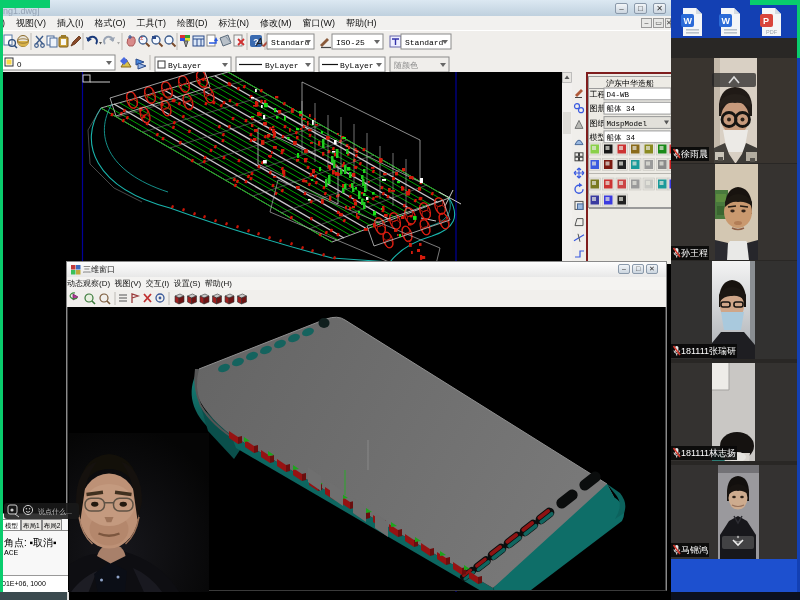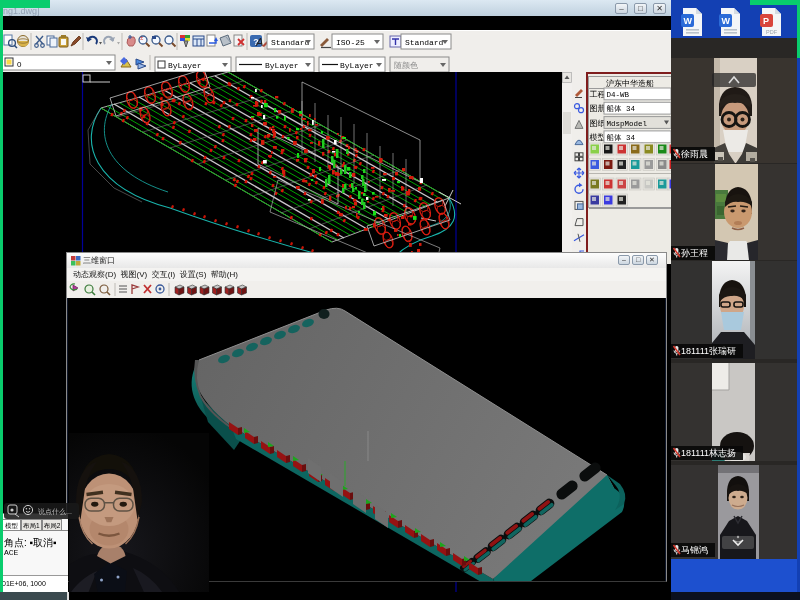--- a/index.html
+++ b/index.html
@@ -13,52 +13,57 @@
 .mdibtn{position:absolute;top:2px;width:11px;height:10px;background:#e8e8e6;border:1px solid #999;font-size:7px;line-height:8px;text-align:center;color:#444}
 #tb1{left:0;top:30px;width:671px;height:23px;background:#f0eeeb;border-bottom:1px solid #d8d6d2}
 #tb2{left:0;top:53px;width:671px;height:19px;background:#f0eeeb;border-bottom:1px solid #c8c6c2}
 
 #canvas{left:2px;top:72px;width:560px;height:520px;background:#000}
 
 #rstrip{left:562px;top:72px;width:24px;height:190px;background:#f0eeeb}
 #rpanel{left:586px;top:72px;width:85px;height:190px;background:#edebe5;border:2px solid #7f1d1d;font-size:8px}
 #rpanelbot{left:586px;top:262px;width:85px;height:330px;background:#000}
 
-#w3d{left:66px;top:252px;width:601px;height:330px;background:#0f172a;border:1px solid #8a8a8a;border-bottom-color:#3a3a3a}
+#w3d{left:66px;top:261px;width:601px;height:330px;background:#404040;border:1px solid #8a8a8a;border-bottom-color:#3a3a3a}
 #w3dtitle{left:0;top:0;width:599px;height:15px;background:linear-gradient(#fdfdfd,#e8e8e8);font-size:8px;color:#222;line-height:15px}
 #w3dmenu{left:0;top:15px;width:599px;height:13px;background:#f4f3f1;font-size:8px;line-height:13px;color:#111;white-space:nowrap}
 #w3dtb{left:0;top:28px;width:599px;height:17px;background:#f1efec;border-bottom:1px solid #ccc}
 #w3dcanvas{left:1px;top:45px;width:597px;height:283px;background:#000}
 
 #cmd{left:2px;top:513px;width:66px;height:79px;background:#f8f8f8;border-top:1px solid #888;font-size:8px;color:#000}
 #coordbar{left:0px;top:575px;width:68px;height:17px;background:#fff;border-top:1px solid #999;font-size:7px;line-height:16px;color:#000}
 #taskbar{left:0;top:592px;width:67px;height:8px;background:#3b4a4f}
 #taskline{left:67px;top:592px;width:2px;height:8px;background:#ddd}
 
 #webcam{left:69px;top:433px;width:140px;height:159px;background:#050505}
 
 #chat{left:4px;top:503px;width:75px;height:16px;background:rgba(25,25,25,0.88);border-radius:3px;color:#bbb;font-size:7px;line-height:16px}
 
 #desktop{left:671px;top:0;width:129px;height:38px;background:#1340b3}
 #sidebar{left:671px;top:38px;width:126px;height:554px;background:#292725}
 #speakbar{left:0;top:0;width:126px;height:19px;background:#333}
 .vid{position:absolute;left:0;width:126px;background:#363330;overflow:hidden}
-.tag{position:absolute;left:0;background:rgba(8,8,8,0.9);color:#fff;font-size:9px;line-height:14px;height:14px;white-space:nowrap;padding:0 7px 0 1px}
+.tag{position:absolute;left:0;background:rgba(8,8,8,0.9);color:#fff;font-size:9px;line-height:14px;height:14px;white-space:nowrap;padding:0 1px 0 1px}
 #bluebox{left:0;top:521px;width:126px;height:33px;background:#1d50cf}
 #sbbottom{left:671px;top:592px;width:129px;height:8px;background:#0b1020}
 
 .green{background:#09cd6d}
 </style></head><body>
 <div id="page">
 
   <div class="abs" id="titlebar">
       <span class="t">ng1.dwg]</span>
     <span class="wbtn" style="left:615px">–</span>
     <span class="wbtn" style="left:634px">□</span>
     <span class="wbtn" style="left:653px">✕</span>
+  </div>
+  <div class="abs" id="menubar"><span style="margin-left:2px">)</span><span>视图(V)</span><span>插入(I)</span><span>格式(O)</span><span>工具(T)</span><span>绘图(D)</span><span>标注(N)</span><span>修改(M)</span><span>窗口(W)</span><span>帮助(H)</span>
+    <span class="mdibtn" style="left:641px">–</span>
+    <span class="mdibtn" style="left:653px">▭</span>
+    <span class="mdibtn" style="left:665px;width:6px">✕</span>
   </div>
   <div class="abs" id="tb1">
       <svg width="671" height="23" style="position:absolute;left:0;top:0">
         <rect width="671" height="23" fill="#f0eeeb"></rect>
         <line x1="0" y1="0.5" x2="671" y2="0.5" stroke="#fff"></line>
         <rect x="4" y="5" width="8" height="10" fill="#fdfdfd" stroke="#5a7ba6" stroke-width="1"></rect>
         <circle cx="12" cy="13" r="3.4" fill="none" stroke="#2a4a7a" stroke-width="1.3"></circle>
         <line x1="14.5" y1="15.5" x2="17" y2="18" stroke="#2a4a7a" stroke-width="1.5"></line>
         <circle cx="23" cy="11" r="5.5" fill="#e8e4da" stroke="#8a6a2a" stroke-width="1"></circle>
         <path d="M18,11 a5.5,5.5 0 0 0 11,0" fill="#d8b34a"></path>
@@ -774,21 +779,21 @@
     <div class="abs" id="w3dtitle"><svg width="10" height="10" style="position:absolute;left:4px;top:3px">
           <rect width="4.5" height="4.5" fill="#c03a3a"></rect>
           <rect x="5" width="4.5" height="4.5" fill="#3a6ac0"></rect>
           <rect y="5" width="4.5" height="4.5" fill="#3ac05a"></rect>
           <rect x="5" y="5" width="4.5" height="4.5" fill="#c0a83a"></rect>
         </svg><span style="margin-left:16px">三维窗口</span>
       <span class="wbtn" style="left:551px;top:2px;width:12px;height:10px;line-height:8px;font-size:7px">–</span>
       <span class="wbtn" style="left:565px;top:2px;width:12px;height:10px;line-height:8px;font-size:7px">□</span>
       <span class="wbtn" style="left:579px;top:2px;width:12px;height:10px;line-height:8px;font-size:7px">✕</span>
     </div>
-    <div class="abs" id="w3dmenu"><span style="margin-left:6px">动态观察(D)&nbsp; 视图(V)&nbsp; 交互(I)&nbsp; 设置(S)&nbsp; 帮助(H)</span></div>
+    <div class="abs" id="w3dmenu"><span style="">动态观察(D)&nbsp; 视图(V)&nbsp; 交互(I)&nbsp; 设置(S)&nbsp; 帮助(H)</span></div>
     <div class="abs" id="w3dtb">
         <svg width="599" height="17" style="position:absolute;left:0;top:0">
           <rect width="599" height="17" fill="#f1efec"></rect>
           <path d="M6,4 l5,3 -5,3 Z" fill="#b03a9a" stroke="#6a1a5a" stroke-width="0.7"></path>
           <path d="M10,8 a4,3 0 1 1 -2,-5" fill="none" stroke="#3a8a3a" stroke-width="1.2"></path>
           <circle cx="22" cy="8" r="4" fill="#e8f0e0" stroke="#3a7a3a" stroke-width="1.2"></circle>
           <line x1="25" y1="11" x2="28" y2="14" stroke="#3a7a3a" stroke-width="1.6"></line>
           <circle cx="37" cy="8" r="4" fill="none" stroke="#7a5a3a" stroke-width="1.2"></circle>
           <line x1="40" y1="11" x2="43" y2="14" stroke="#7a5a3a" stroke-width="1.6"></line>
           <line x1="48" y1="2" x2="48" y2="15" stroke="#bdbab5" stroke-width="1"></line>

